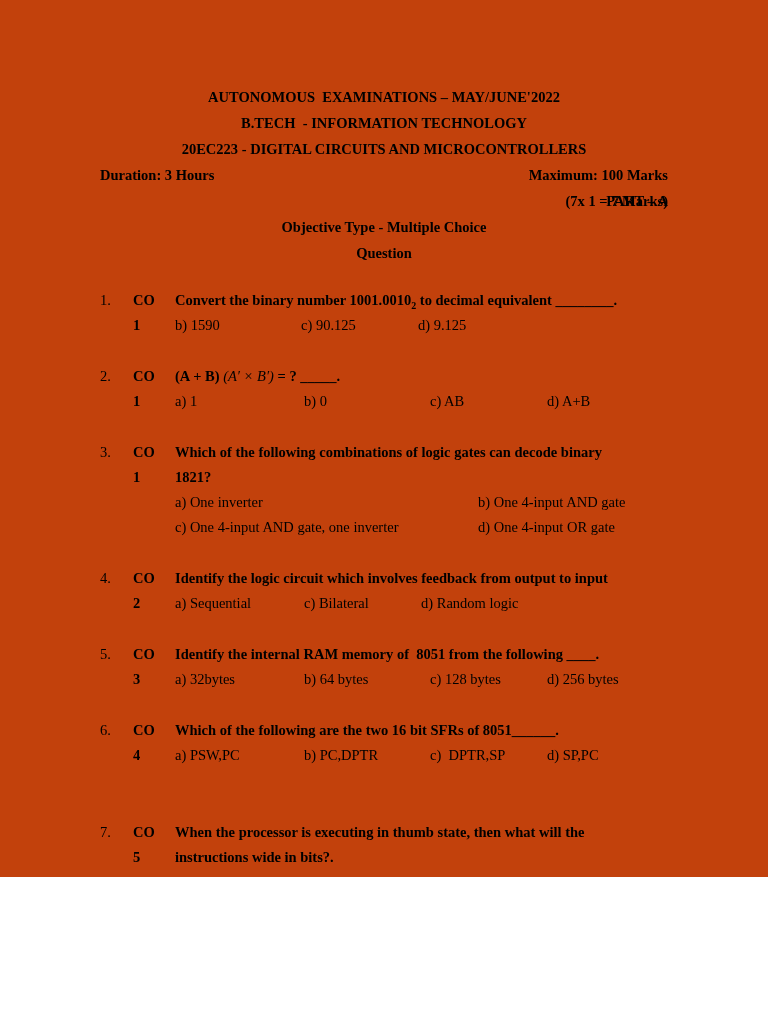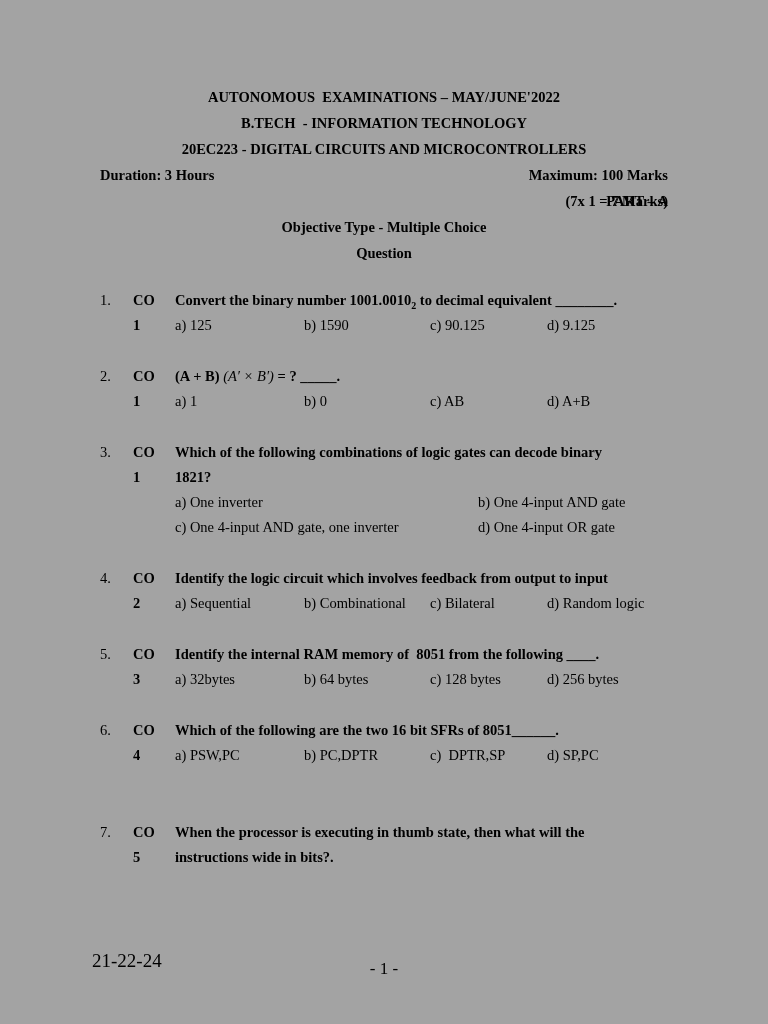--- a/index.html
+++ b/index.html
@@ -1,20 +1,20 @@
 <!DOCTYPE html>
 <html><head>
 <meta charset="utf-8">
 <style>
   html, body { margin: 0; padding: 0; background: #ffffff; }
   .doc {
     position: relative;
     width: 768px;
-    height: 1024px;
-    background: #a3a3a3;
+    height: 877px;
+    background: #c2410c;
     color: #000000;
     font-family: "Liberation Serif", serif;
     font-size: 14.5px;
     overflow: hidden;
   }
   .content {
     position: absolute;
     left: 100px;
     top: 84px;
     width: 568px;
@@ -98,21 +98,20 @@
 
       <div class="q">
         <div class="qnum">1.</div>
         <div class="qco">
           <div>CO</div>
           <div>1</div>
         </div>
         <div class="qbody">
           <div class="qline"><span>Convert the binary number 1001.0010</span><sub class="qsub">2</sub><span> to decimal equivalent ________.</span></div>
           <div class="opts">
-            <span class="opt c1">a) 125</span>
             <span class="opt c2">b) 1590</span>
             <span class="opt c3">c) 90.125</span>
             <span class="opt c4">d) 9.125</span>
           </div>
         </div>
       </div>
 
       <div class="q">
         <div class="qnum">2.</div>
         <div class="qco">
@@ -153,21 +152,20 @@
       <div class="q">
         <div class="qnum">4.</div>
         <div class="qco">
           <div>CO</div>
           <div>2</div>
         </div>
         <div class="qbody">
           <div class="qline">Identify the logic circuit which involves feedback from output to input</div>
           <div class="opts">
             <span class="opt c1">a) Sequential</span>
-            <span class="opt c2">b) Combinational</span>
             <span class="opt c3">c) Bilateral</span>
             <span class="opt c4">d) Random logic</span>
           </div>
         </div>
       </div>
 
       <div class="q">
         <div class="qnum">5.</div>
         <div class="qco">
           <div>CO</div>

